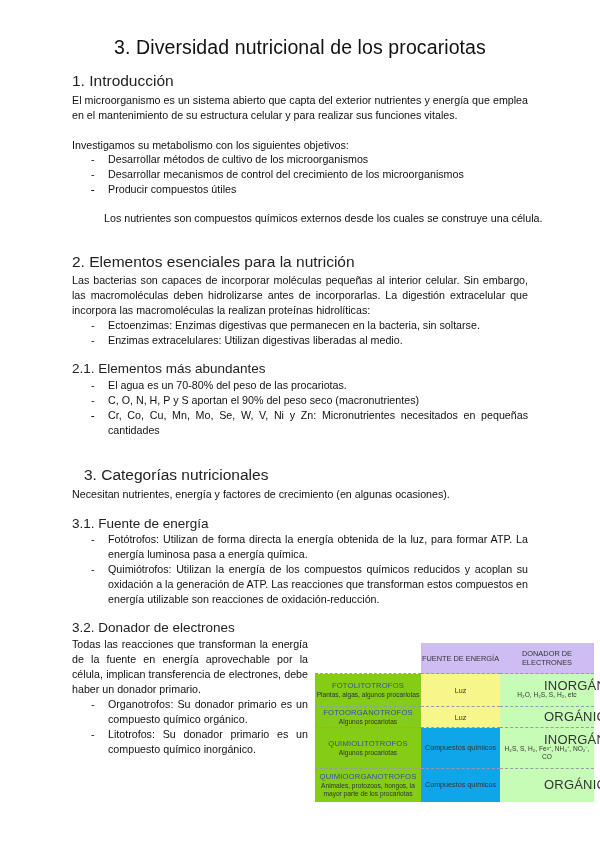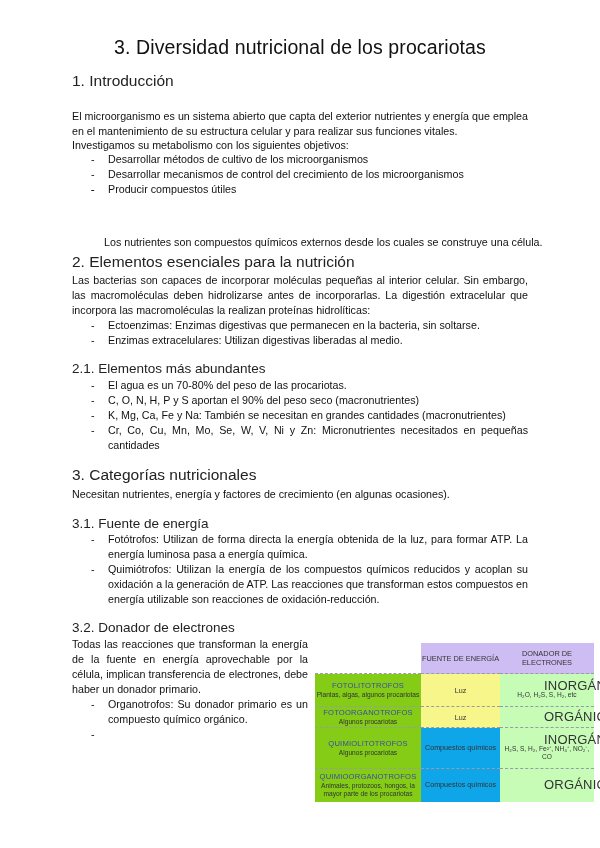--- a/index.html
+++ b/index.html
@@ -163,59 +163,59 @@
     }
   </style>
 </head>
 <body>
 
 <div class="page">
 
   <div class="title">3.  Diversidad nutricional de los procariotas</div>
 
   <div class="h1" style="top:72px;">1. Introducción</div>
-  <div class="para" style="top:109px;">El microorganismo es un sistema abierto que capta del exterior nutrientes y energía que emplea en el mantenimiento de su estructura celular y para realizar sus funciones vitales.</div>
+  <div class="para" style="top:93px;">El microorganismo es un sistema abierto que capta del exterior nutrientes y energía que emplea en el mantenimiento de su estructura celular y para realizar sus funciones vitales.</div>
   <div class="para" style="top:138px;">Investigamos su metabolismo con los siguientes objetivos:</div>
   <ul class="dash" style="top:152px;">
     <li><span class="dash-mark">-</span><span>Desarrollar métodos de cultivo de los microorganismos</span></li>
     <li><span class="dash-mark">-</span><span>Desarrollar mecanismos de control del crecimiento de los microorganismos</span></li>
     <li><span class="dash-mark">-</span></li>
     <li><span class="dash-mark">-</span><span>Producir compuestos útiles</span></li>
   </ul>
-  <div class="para" style="top:235px;padding-left:32px;">Los nutrientes son compuestos químicos externos desde los cuales se construye una célula.</div>
+  <div class="para" style="top:211px;padding-left:32px;">Los nutrientes son compuestos químicos externos desde los cuales se construye una célula.</div>
 
   <div class="h1" style="top:253px;">2. Elementos esenciales para la nutrición</div>
   <div class="para" style="top:273px;">Las bacterias son capaces de incorporar moléculas pequeñas al interior celular. Sin embargo, las macromoléculas deben hidrolizarse antes de incorporarlas. La digestión extracelular que incorpora las macromoléculas la realizan proteínas hidrolíticas:</div>
   <ul class="dash" style="top:318px;">
     <li><span class="dash-mark">-</span><span>Ectoenzimas: Enzimas digestivas que permanecen en la bacteria, sin soltarse.</span></li>
     <li><span class="dash-mark">-</span><span>Enzimas extracelulares: Utilizan digestivas liberadas al medio.</span></li>
   </ul>
 
   <div class="h2" style="top:361px;">2.1. Elementos más abundantes</div>
   <ul class="dash" style="top:378px;">
     <li><span class="dash-mark">-</span><span>El agua es un 70-80% del peso de las procariotas.</span></li>
     <li><span class="dash-mark">-</span><span>C, O, N, H, P y S aportan el 90% del peso seco (macronutrientes)</span></li>
-    <li><span class="dash-mark">-</span><span>K, Mg, Ca, Fe y Na: También se necesitan en grandes cantidades (macronutrientes)</span></li>
+    <li><span class="dash-mark">-</span></li>
     <li><span class="dash-mark">-</span><span>Cr, Co, Cu, Mn, Mo, Se, W, V, Ni y Zn: Micronutrientes necesitados en pequeñas cantidades</span></li>
   </ul>
 
-  <div class="h1" style="top:466px;">3. Categorías nutricionales</div>
+  <div class="h1" style="top:466px;margin-left:12px;">3. Categorías nutricionales</div>
   <div class="para" style="top:487px;">Necesitan nutrientes, energía y factores de crecimiento (en algunas ocasiones).</div>
 
   <div class="h2" style="top:516px;">3.1.  Fuente de energía</div>
   <ul class="dash" style="top:532px;">
     <li><span class="dash-mark">-</span><span>Fotótrofos: Utilizan de forma directa la energía obtenida de la luz, para formar ATP. La energía luminosa pasa a energía química.</span></li>
     <li><span class="dash-mark">-</span><span>Quimiótrofos: Utilizan la energía de los compuestos químicos reducidos y acoplan su oxidación a la generación de ATP. Las reacciones que transforman estos compuestos en energía utilizable son reacciones de oxidación-reducción.</span></li>
   </ul>
 
   <div class="h2" style="top:620px;">3.2. Donador de electrones</div>
   <div class="para narrow" style="top:637px;">Todas las reacciones que transforman la energía de la fuente en energía aprovechable por la célula, implican transferencia de electrones, debe haber un donador primario.</div>
   <ul class="dash narrow" style="top:697px;">
     <li><span class="dash-mark">-</span><span>Organotrofos: Su donador primario es un compuesto químico orgánico.</span></li>
-    <li><span class="dash-mark">-</span></li>
+    <li><span class="dash-mark">-</span><span>Litotrofos: Su donador primario es un compuesto químico inorgánico.</span></li>
   </ul>
 </div>
 
 <table class="ntable">
   <colgroup>
     <col class="c1">
       <col class="c2">
       <col class="c3">
   </colgroup>
   <tbody>

